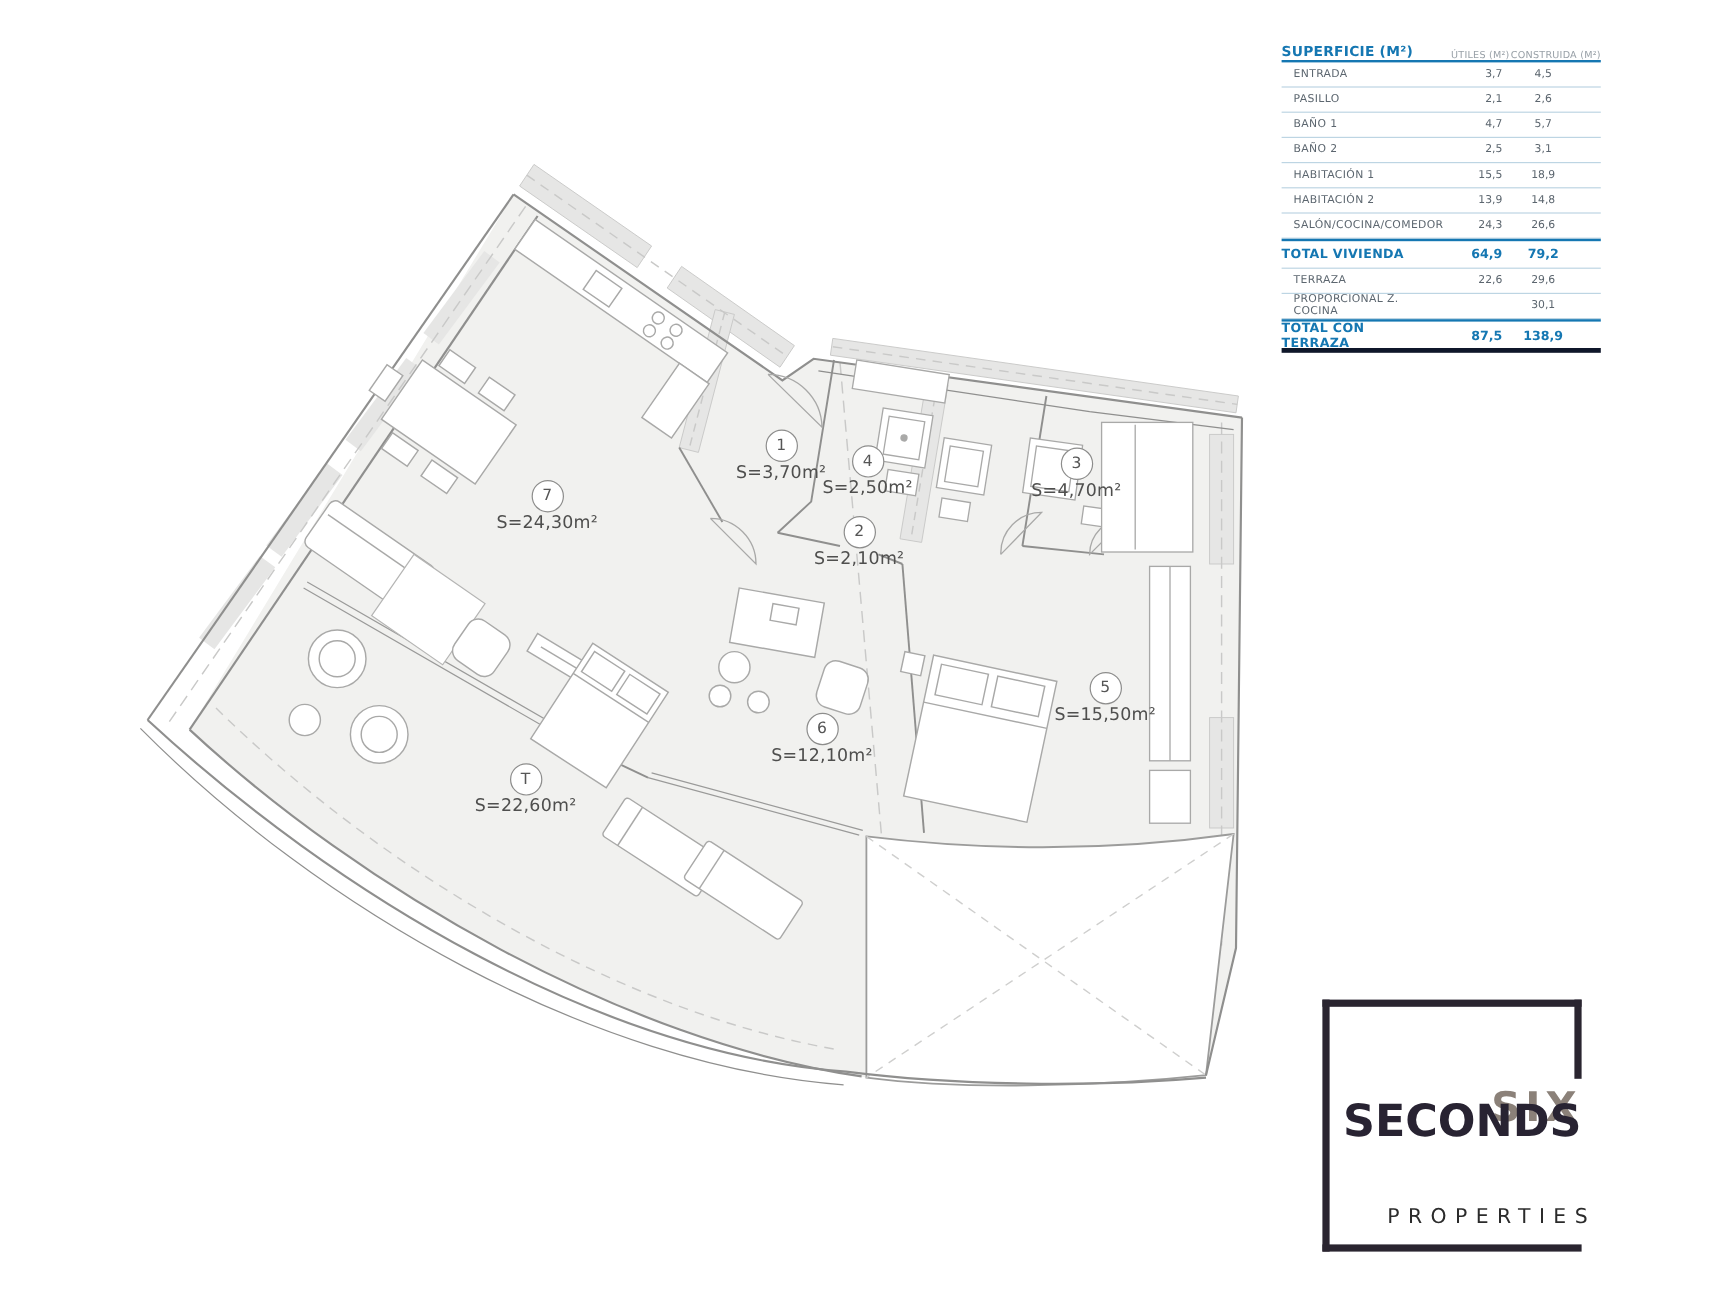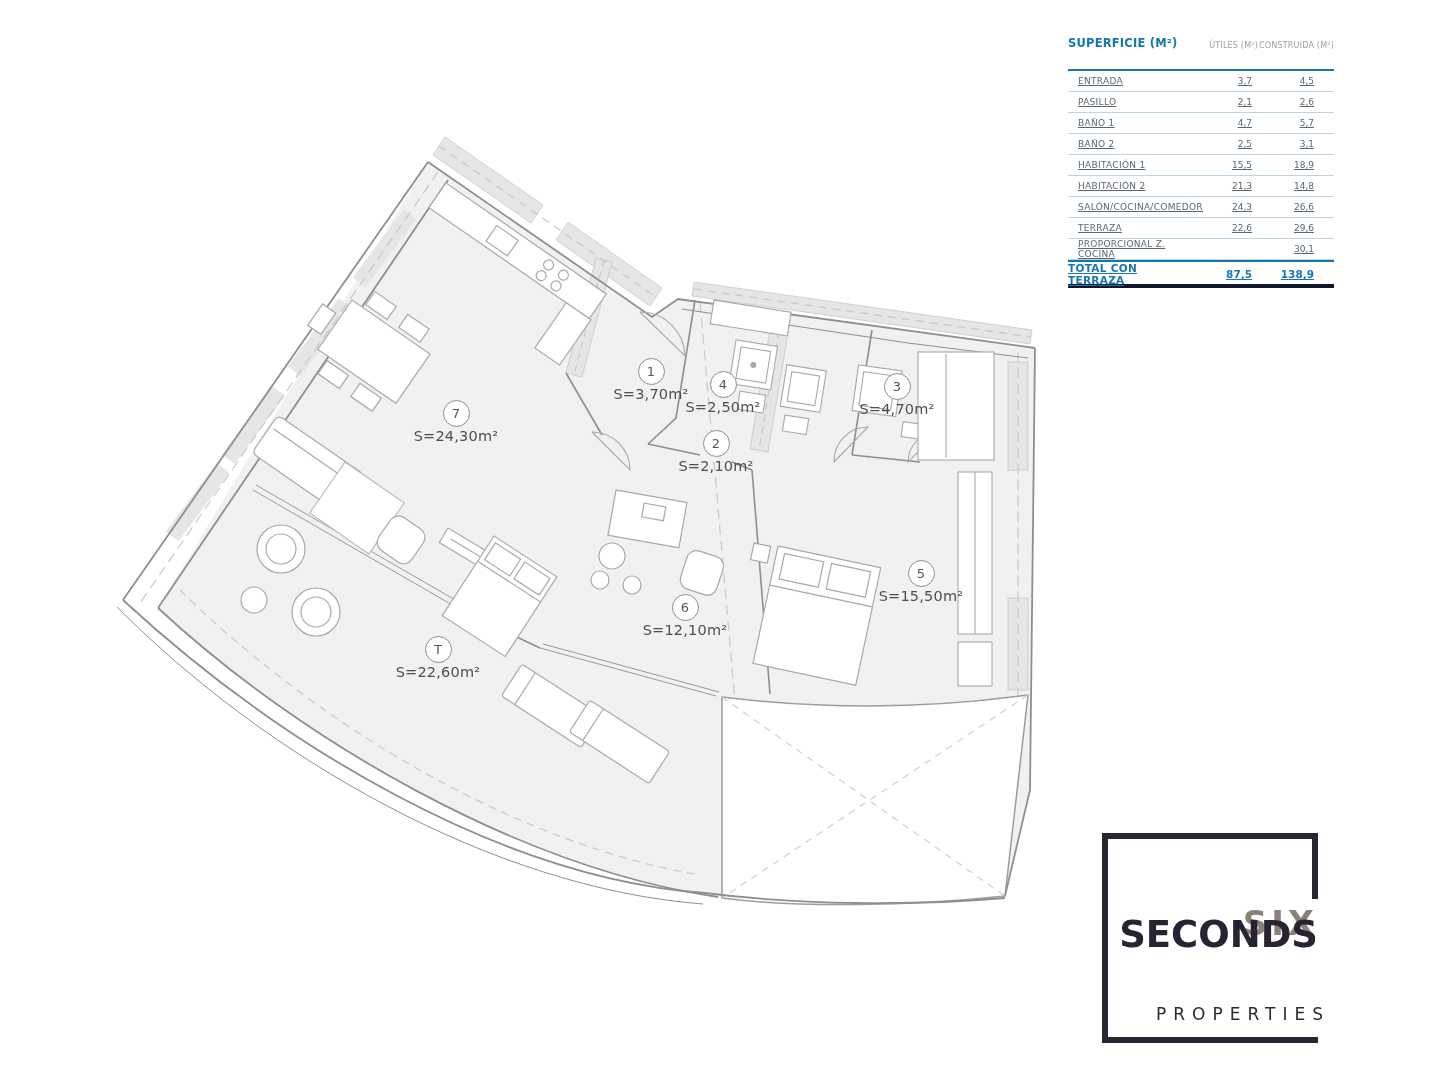--- a/index.html
+++ b/index.html
@@ -8,29 +8,29 @@
   svg.plan { position:absolute; left:0; top:0; }
 
   
   .room-label { position:absolute; width:110px; display:flex; flex-direction:column; align-items:center; }
   .room-circle { width:25px; height:25px; border:1.4px solid #8d8d8c; border-radius:50%; background:#fff;
                  color:#565656; font-size:13px; display:flex; align-items:center; justify-content:center; }
   .room-area { margin-top:1px; font-size:14.5px; color:#4f4f4e; letter-spacing:0.2px; white-space:nowrap; }
 
   
   .surface-table { position:absolute; left:1068px; top:36px; width:266px; }
-  .t-head { display:grid; grid-template-columns:128px 62px 76px; align-items:end; padding-bottom:19px;
+  .t-head { display:grid; grid-template-columns:128px 62px 76px; align-items:end; padding-bottom:0;
             border-bottom:2px solid #1577b2; }
   .t-title { color:#1577b2; font-weight:bold; font-size:11.5px; letter-spacing:0.2px; }
   .t-col { color:#99a1a8; font-size:8px; text-align:right; letter-spacing:0.2px; }
   .t-row { display:grid; grid-template-columns:128px 62px 76px; height:20px; align-items:center;
-           border-bottom:1px solid #bdd5e3; font-size:9px; color:#5c666f;text-decoration:underline; }
+           border-bottom:1px solid #bdd5e3; font-size:9px; color:#5c666f; }
   .t-row .lbl { padding-left:10px; letter-spacing:0.3px; }
   .t-row .u { text-align:right; padding-right:6px; }
-  .t-row .c { text-align:right; padding-right:20px; }
+  .t-row .c { text-align:center; padding-right:20px; }
   .t-row.total { border-top:2px solid #1577b2; height:22px; font-size:10.5px; font-weight:bold; color:#1577b2; }
   .t-row.total .lbl { padding-left:0; }
   .t-row.total-end { border-bottom:4px solid #0f172a; }
 
   
   .logo-frame { position:absolute; left:1102px; top:833px; width:216px; height:210px; box-sizing:border-box;
                 border-left:6px solid #2a2530; border-top:6px solid #2a2530; border-bottom:6px solid #2a2530; }
   .logo-right-seg { position:absolute; left:1312px; top:833px; width:6px; height:66px; background:#2a2530; }
   .logo-six { position:absolute; right:122px; top:906px; font-size:34px; font-weight:bold; color:#8b8179;
               letter-spacing:4px; line-height:1;margin-left:28px; }
@@ -281,27 +281,32 @@
       <div class="u">2,5</div>
       <div class="c">3,1</div>
     </div>
     <div class="t-row">
       <div class="lbl">HABITACIÓN 1</div>
       <div class="u">15,5</div>
       <div class="c">18,9</div>
     </div>
     <div class="t-row">
       <div class="lbl">HABITACIÓN 2</div>
-      <div class="u">21,3</div>
+      <div class="u">13,9</div>
       <div class="c">14,8</div>
     </div>
     <div class="t-row">
       <div class="lbl">SALÓN/COCINA/COMEDOR</div>
       <div class="u">24,3</div>
       <div class="c">26,6</div>
+    </div>
+    <div class="t-row total">
+      <div class="lbl">TOTAL VIVIENDA</div>
+      <div class="u">64,9</div>
+      <div class="c">79,2</div>
     </div>
     <div class="t-row">
       <div class="lbl">TERRAZA</div>
       <div class="u">22,6</div>
       <div class="c">29,6</div>
     </div>
     <div class="t-row">
       <div class="lbl">PROPORCIONAL Z. COCINA</div>
       <div class="u"></div>
       <div class="c">30,1</div>

